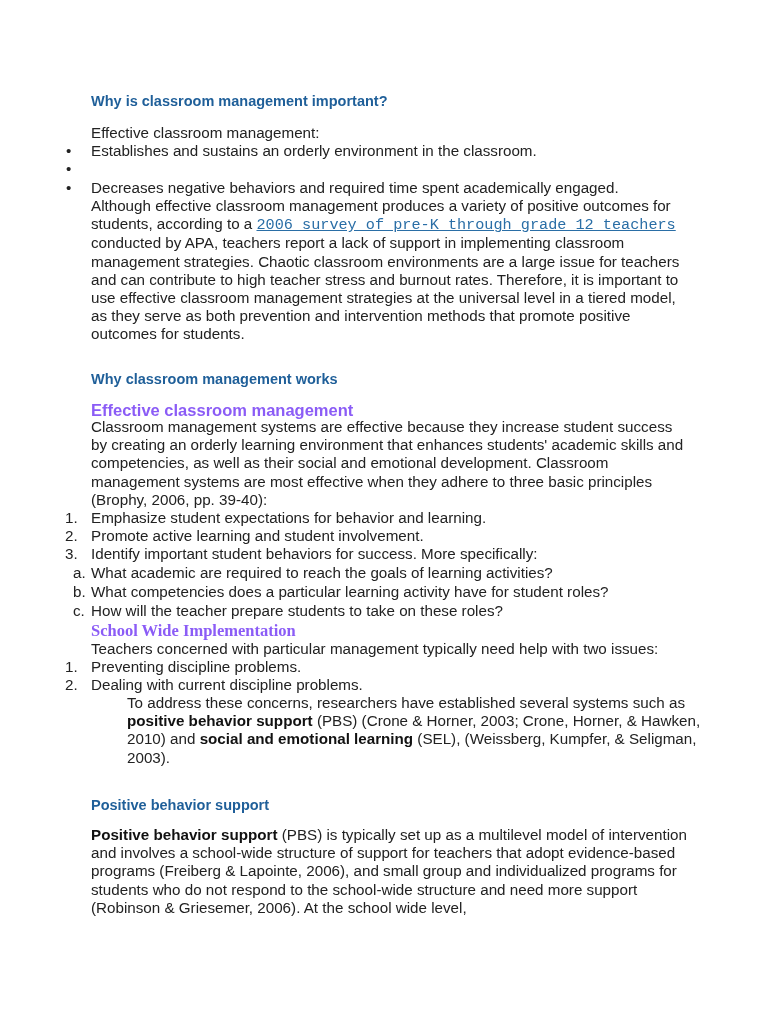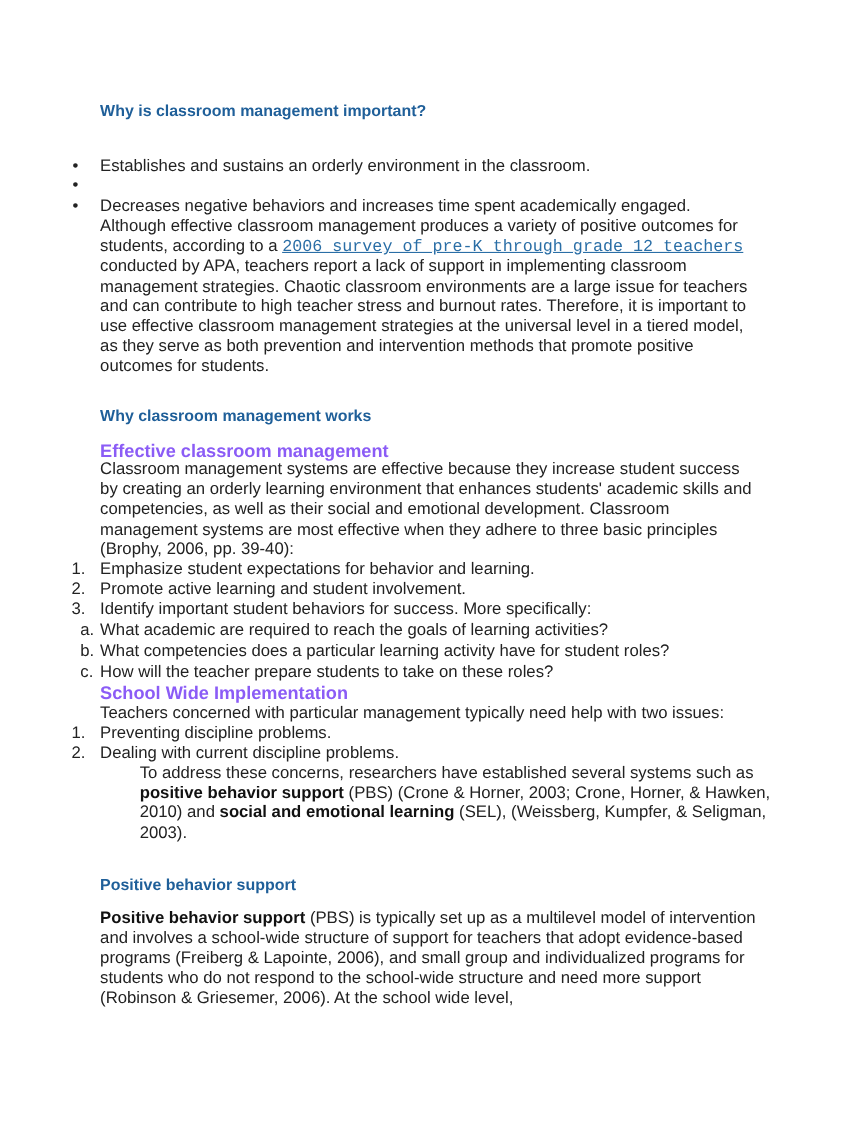--- a/index.html
+++ b/index.html
@@ -19,31 +19,32 @@
   .link { color: #2a6ea6; text-decoration: underline; cursor: pointer; font-family: Liberation Mono, monospace; }
   b { font-weight: bold; color: #111111; }
 </style>
 </head>
 <body>
 
 <div class="page">
 
   <div class="h-blue" style="top:93px;">Why is classroom management important?</div>
 
+  <div class="item-text" style="top:124px;">Effective classroom management:</div>
 
   <div class="row" style="top:142px;">
     <span class="marker bullet">•</span>
     <span class="item-text" style="top:0">Establishes and sustains an orderly environment in the classroom.</span>
   </div>
   <div class="row" style="top:160px;">
     <span class="marker bullet">•</span>
   </div>
   <div class="row" style="top:179px;">
     <span class="marker bullet">•</span>
-    <span class="item-text" style="top:0">Decreases negative behaviors and increases time spent academically engaged.</span>
+    <span class="item-text" style="top:0">Decreases negative behaviors and required time spent academically engaged.</span>
   </div>
 
   <div class="blk txt" style="top:197px; width:595px;"><span>Although effective classroom management produces a variety of positive outcomes for students, according to a </span><a class="link">2006 survey of pre-K through grade 12 teachers</a><span> conducted by APA, teachers report a lack of support in implementing classroom management strategies. Chaotic classroom environments are a large issue for teachers and can contribute to high teacher stress and burnout rates. Therefore, it is important to use effective classroom management strategies at the universal level in a tiered model, as they serve as both prevention and intervention methods that promote positive outcomes for students.</span></div>
 
   <div class="h-blue" style="top:371px;">Why classroom management works</div>
 
   <div class="h-gray" style="top:401px;">Effective classroom management</div>
 
   <div class="blk txt" style="top:418px; width:600px;">Classroom management systems are effective because they increase student success by creating an orderly learning environment that enhances students' academic skills and competencies, as well as their social and emotional development. Classroom management systems are most effective when they adhere to three basic principles (Brophy, 2006, pp. 39-40):</div>
 
@@ -66,21 +67,21 @@
   </div>
   <div class="row" style="top:583px;">
     <span class="marker alpha">b.</span>
     <span class="item-text" style="top:0">What competencies does a particular learning activity have for student roles?</span>
   </div>
   <div class="row" style="top:602px;">
     <span class="marker alpha">c.</span>
     <span class="item-text" style="top:0">How will the teacher prepare students to take on these roles?</span>
   </div>
 
-  <div class="h-gray" style="top:621px;">School Wide Implementation</div>
+  <div class="h-gray" style="top:621px;font-family:Liberation Serif, serif;">School Wide Implementation</div>
 
   <div class="item-text" style="top:640px;">Teachers concerned with particular management typically need help with two issues:</div>
 
   <div class="row" style="top:658px;">
     <span class="marker num">1.</span>
     <span class="item-text" style="top:0">Preventing discipline problems.</span>
   </div>
   <div class="row" style="top:676px;">
     <span class="marker num">2.</span>
     <span class="item-text" style="top:0">Dealing with current discipline problems.</span>

